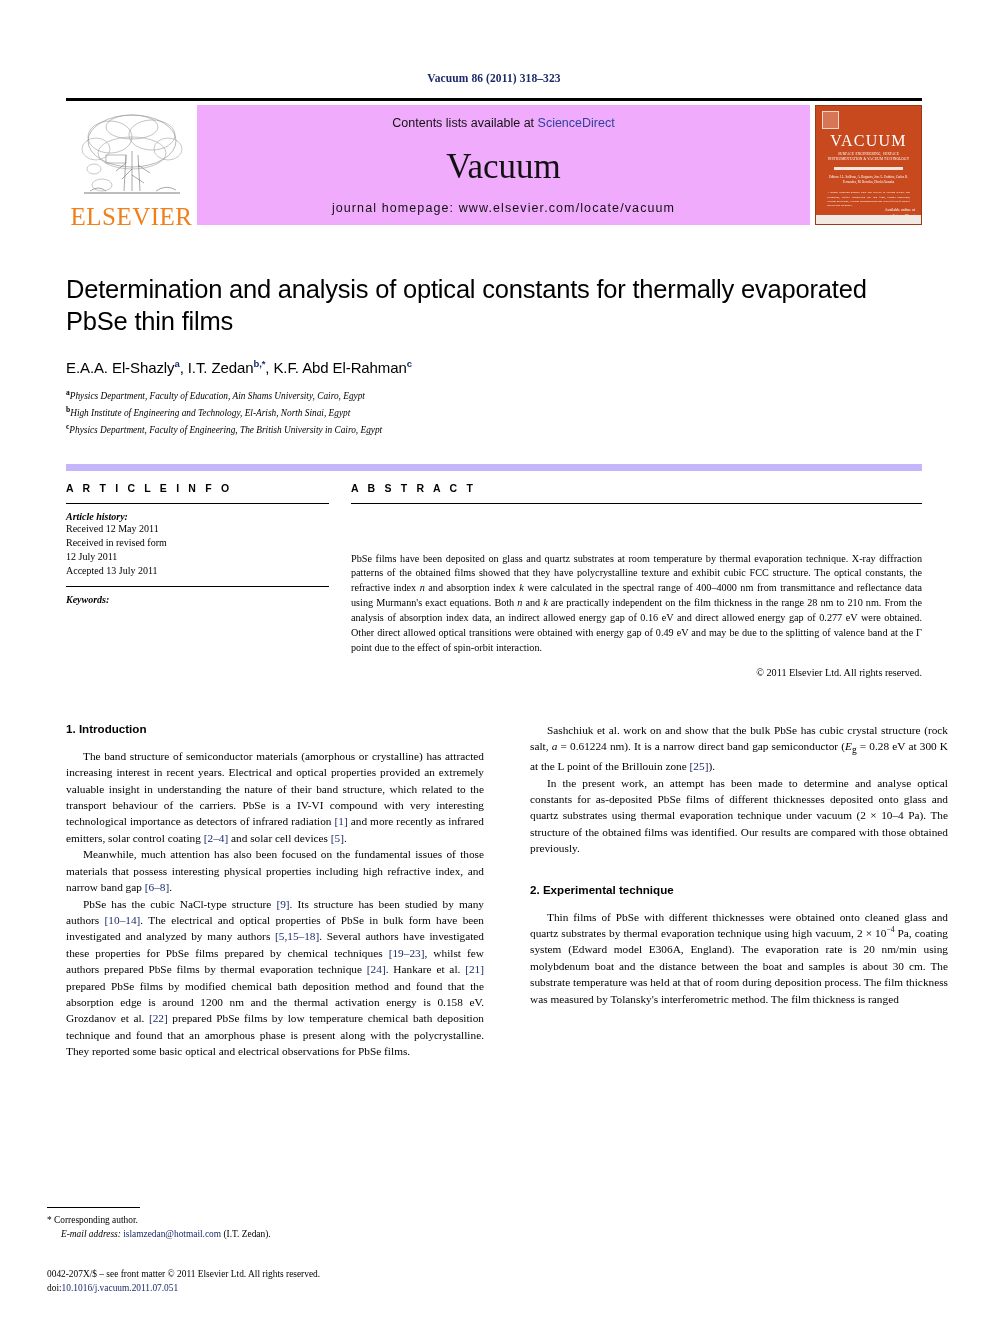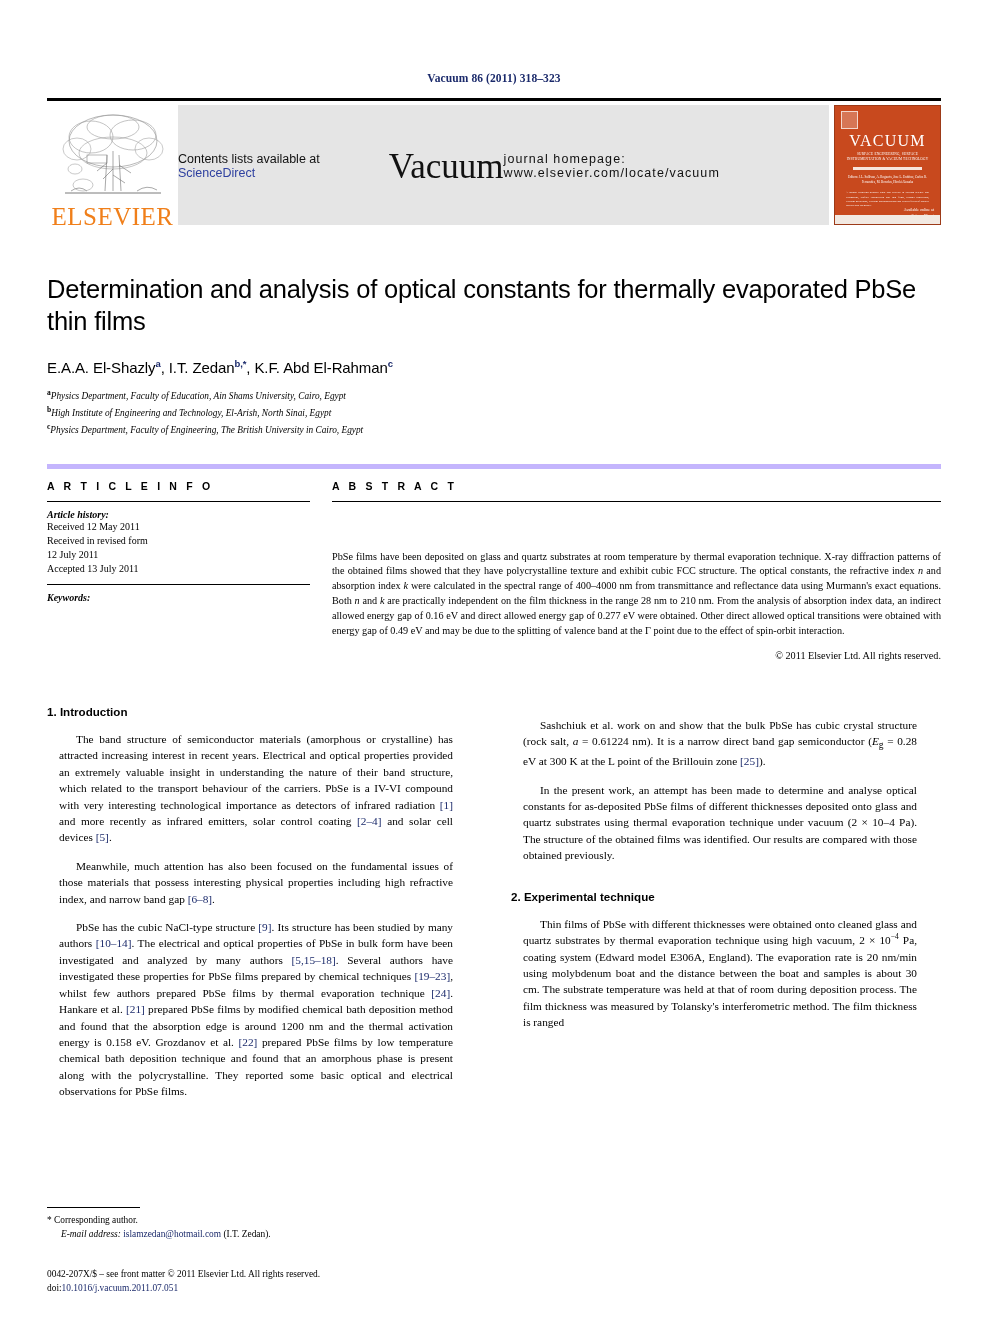--- a/index.html
+++ b/index.html
@@ -13,21 +13,21 @@
     font-family: "Liberation Serif", "DejaVu Serif", serif;
     color: #000000;
     position: relative;
     overflow: hidden;
   }
   .page {
     width: 988px;
     height: 1323px;
     position: relative;
     box-sizing: border-box;
-    padding: 0 47px;
+    padding: 0 66px;
   }
 
   
   .running-head {
     text-align: center;
     font-size: 11.5px;
     font-weight: bold;
     color: #1b2a6b;
     padding-top: 72px;
     letter-spacing: .1px;
@@ -54,24 +54,24 @@
   .elsevier-word {
     font-family: "Liberation Serif", serif;
     font-size: 25px;
     letter-spacing: .5px;
     color: #F07F1A;
     line-height: 1;
     margin-top: 1px;
   }
   .banner-center {
     flex: 1 1 auto;
-    background: #e5e5e5;
+    background: #f0abfc;
     margin: 4px 0 4px 0;
     display: flex;
-    flex-direction: row;
+    flex-direction: column;
     align-items: center;
     justify-content: space-between;
     padding: 11px 0 10px 0;
   }
   .contents-line {
     font-family: "Liberation Sans", sans-serif;
     font-size: 12.5px;
     color: #111;
   }
   .contents-line a {
@@ -168,21 +168,21 @@
     margin-top: 11px;
     font-size: 9.3px;
     font-style: italic;
     line-height: 1.47;
   }
   .affiliations sup { font-style: normal; font-weight: bold; font-size: 7.5px; }
 
   
   .info-abstract {
     margin-top: 26px;
-    border-top: 5px solid #c4b5fd;
+    border-top: 7px solid #c4b5fd;
     display: flex;
     gap: 22px;
     padding-top: 11px;
   }
   .col-info { width: 263px; flex: 0 0 263px; }
   .col-abs  { flex: 1 1 auto; }
   .sect-head {
     font-family: "Liberation Sans", sans-serif;
     font-size: 10.5px;
     font-weight: bold;
@@ -215,21 +215,21 @@
   }
   .bcol { width: 418px; flex: 0 0 418px; }
   .sec-title {
     font-family: "Liberation Sans", sans-serif;
     font-size: 11.6px;
     font-weight: bold;
     margin: 0 0 13px 0;
   }
   .sec-title.spaced { margin-top: 26px; }
   p.para {
-    margin: 12px;
+    margin: 0;
     font-size: 11.3px;
     line-height: 1.455;
     text-align: justify;
     text-indent: 17px;
     hyphens: auto;
   }
   p.para + p.para { margin-top: 0; }
   .cite { color: #1b2a6b; }
 
   

